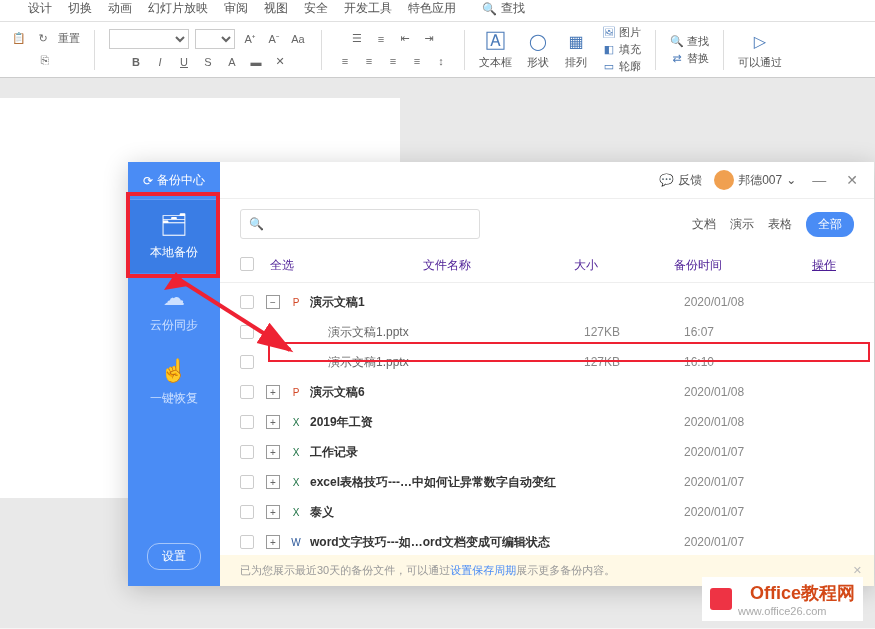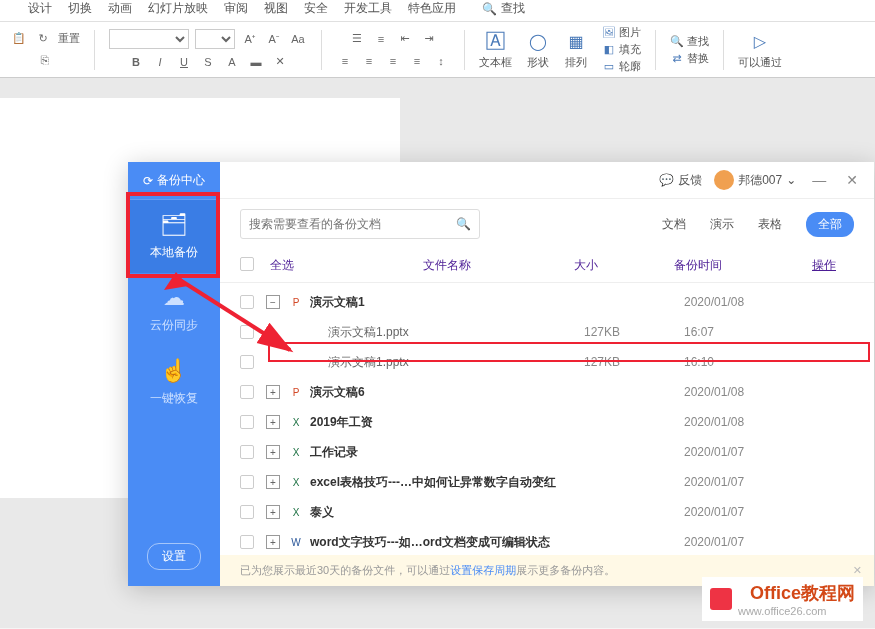--- a/index.html
+++ b/index.html
@@ -39,21 +39,21 @@
     .main { flex: 1; display: flex; flex-direction: column; }
     .main-header { display: flex; align-items: center; justify-content: flex-end; padding: 8px 12px; gap: 12px; border-bottom: 1px solid #eee; }
     .feedback { display: flex; align-items: center; gap: 4px; color: #555; cursor: pointer; }
     .user { display: flex; align-items: center; gap: 4px; color: #555; }
     .avatar { width: 20px; height: 20px; border-radius: 50%; background: #f0a050; }
     .hdr-icon { cursor: pointer; color: #888; font-size: 14px; padding: 0 4px; }
     
     .search-row { display: flex; align-items: center; padding: 10px 20px; gap: 20px; }
     .search-input { flex: 0 0 240px; border: 1px solid #ddd; border-radius: 3px; display: flex; align-items: center; padding: 0 8px; height: 30px; }
     .search-input input { border: none; flex: 1; outline: none; font-size: 12px; }
-    .filter-tabs { margin-left: auto; display: flex; gap: 24px; align-items: center; }
+    .filter-tabs { margin-left: auto; display: flex; gap: 14px; align-items: center; }
     .filter-tabs span { color: #555; cursor: pointer; }
     .filter-tabs .pill { background: #4a8cf5; color: #fff; border-radius: 12px; padding: 4px 12px; }
     
     .table-head { display: flex; padding: 8px 20px; color: #4c1d95; font-size: 12px; border-bottom: 1px solid #eee; }
     .col-check { width: 30px; }
     .col-name { flex: 1; }
     .col-size { width: 100px; }
     .col-date { width: 120px; }
     .col-op { width: 60px; text-align: center; text-decoration: underline; }
     
@@ -237,21 +237,20 @@
         <div class="avatar"></div>
         <span>邦德007</span>
         <span>⌄</span>
       </div>
       <span class="hdr-icon">—</span>
       <span class="hdr-icon">✕</span>
     </div>
 
     <div class="search-row">
       <div class="search-input">
-        <input type="text" placeholder="搜索需要查看的备份文档" style="">
         <span style="color:#aaa">🔍</span>
       </div>
       <div class="filter-tabs">
         <span>文档</span>
         <span>演示</span>
         <span>表格</span>
         <span class="pill">全部</span>
       </div>
     </div>
 

